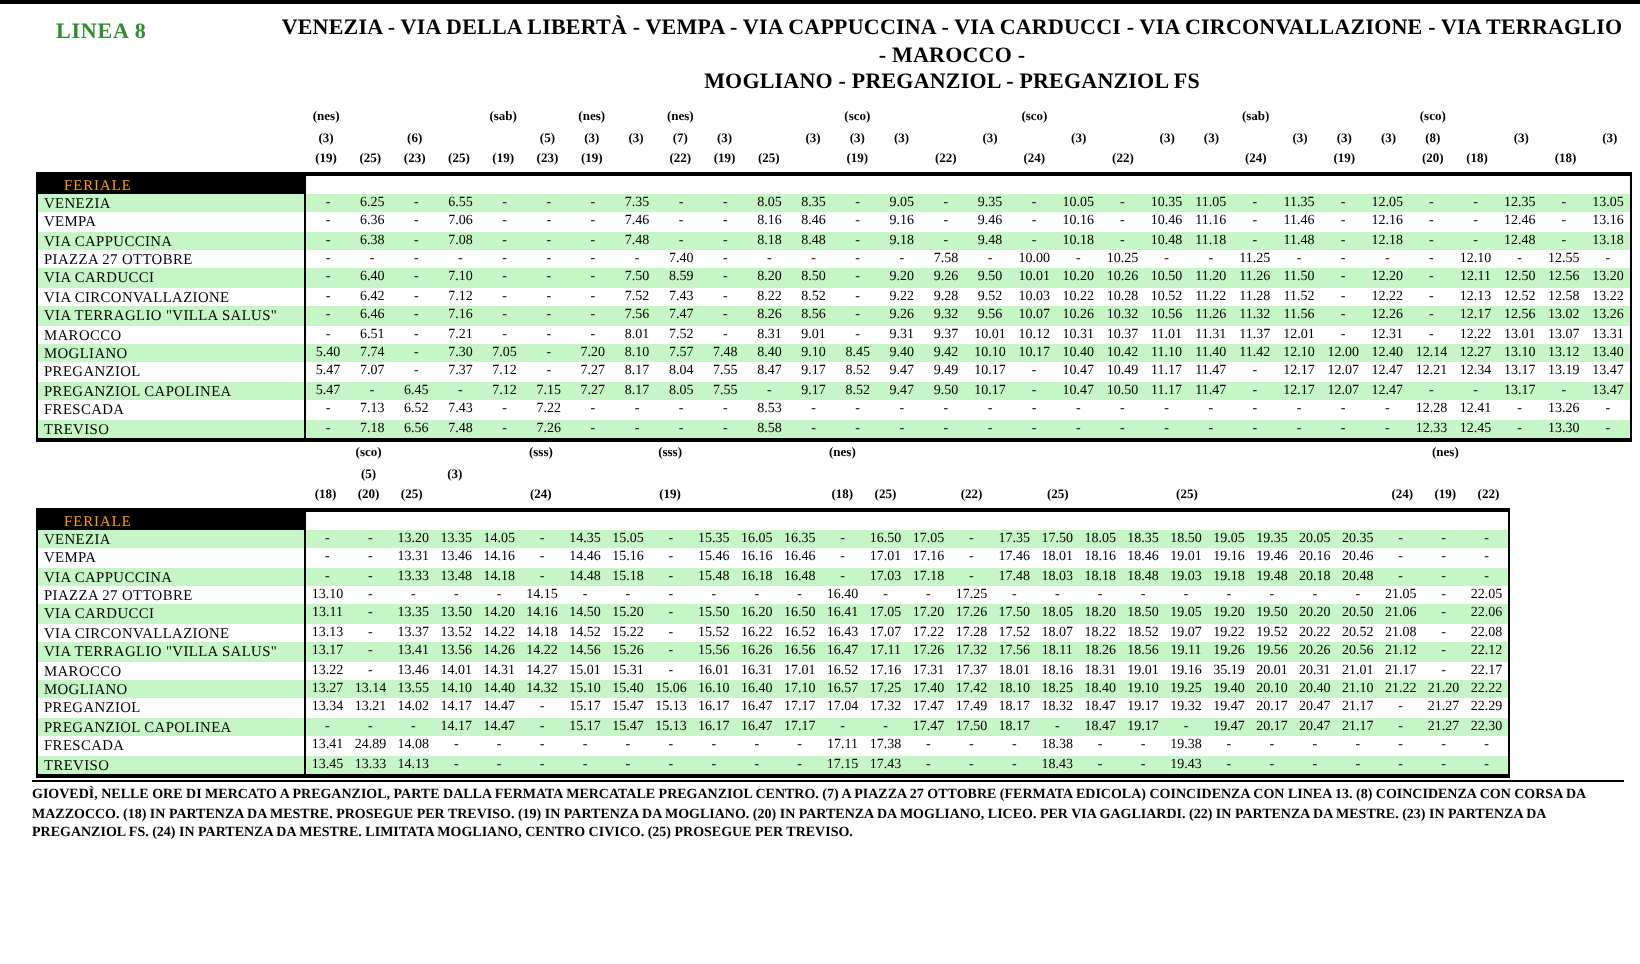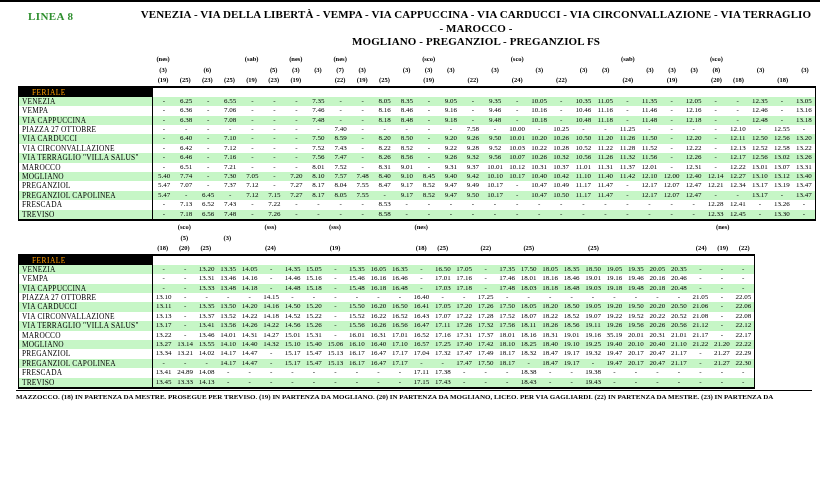--- a/index.html
+++ b/index.html
@@ -1079,15 +1079,17 @@
           <div class="tcell">-</div>
           <div class="tcell">-</div>
           <div class="tcell">-</div>
           <div class="tcell">-</div>
         </div>
       </div>
   </div>
 
   <div class="footrule"></div>
   <div class="footer" id="footer">
+      <div class="fline">GIOVEDÌ, NELLE ORE DI MERCATO A PREGANZIOL, PARTE DALLA FERMATA MERCATALE PREGANZIOL CENTRO.   (7) A PIAZZA  27 OTTOBRE (FERMATA EDICOLA) COINCIDENZA CON LINEA 13.   (8) COINCIDENZA CON CORSA DA</div>
       <div class="fline">MAZZOCCO.   (18) IN PARTENZA DA MESTRE. PROSEGUE PER TREVISO.   (19) IN PARTENZA DA MOGLIANO.   (20) IN PARTENZA DA MOGLIANO, LICEO. PER VIA GAGLIARDI.   (22) IN PARTENZA DA MESTRE.   (23) IN PARTENZA DA</div>
+      <div class="fline">PREGANZIOL FS.   (24) IN PARTENZA DA MESTRE. LIMITATA MOGLIANO, CENTRO CIVICO.   (25) PROSEGUE PER TREVISO.</div>
     </div>
 </div>
 
 </body></html>

